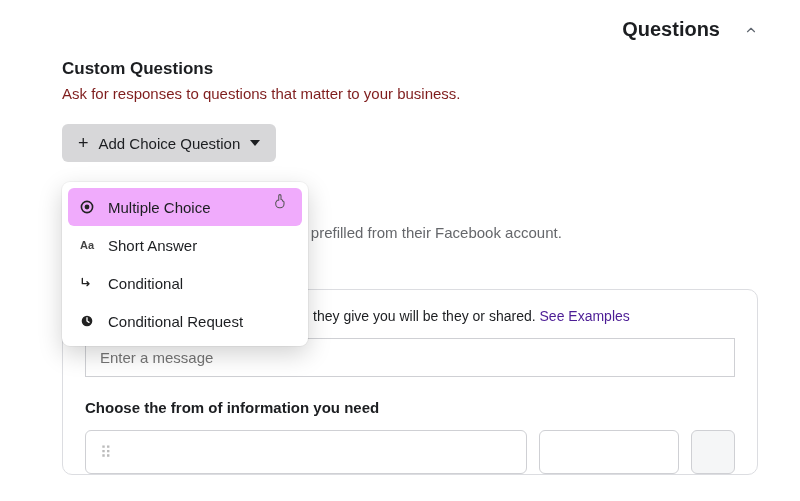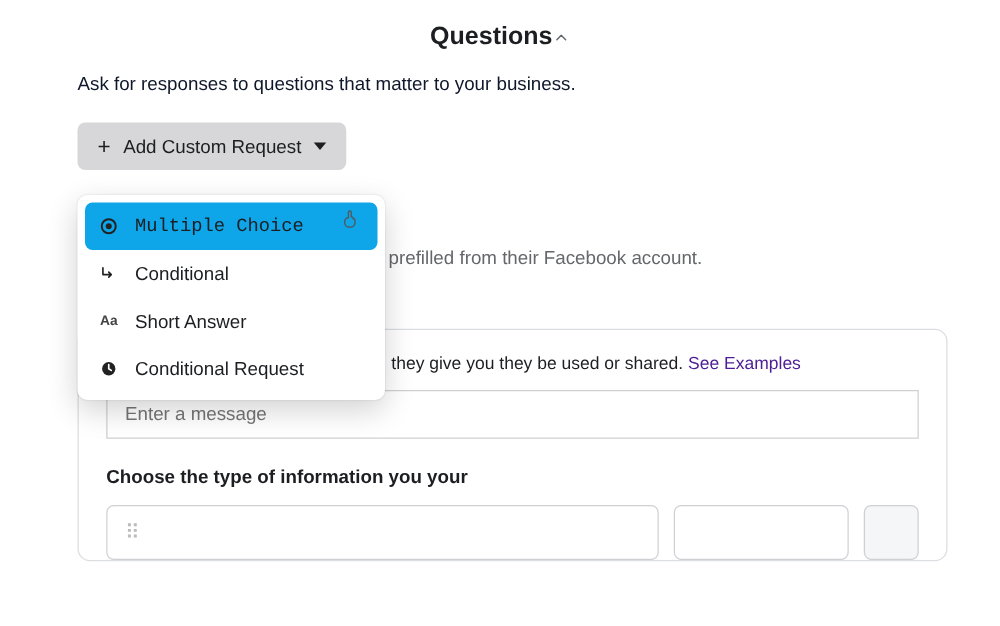--- a/index.html
+++ b/index.html
@@ -7,44 +7,45 @@
       font-family: -apple-system, BlinkMacSystemFont, "Segoe UI", Helvetica, Arial, sans-serif;
       background: #fff;
       color: #1c1e21;
       width: 800px;
       height: 501px;
       overflow: hidden;
       padding: 18px 42px 0 42px;
     }
     .section-header {
       display: flex;
-      justify-content: center;
+      justify-content: flex-end;
       align-items: center;
       margin-bottom: 18px;
+      gap: 24px;
     }
     .section-title {
       font-size: 20px;
       font-weight: 700;
     }
     .chevron-up {
       width: 14px;
       height: 14px;
       display: inline-block;
     }
     .sub-block {
       padding-left: 20px;
     }
     .sub-title {
       font-size: 17px;
       font-weight: 700;
       margin-bottom: 6px;
     }
     .sub-desc {
       font-size: 15px;
-      color: #0f172a;
+      color: #7f1d1d;
       margin-bottom: 22px;
     }
     .add-btn-wrap {
       position: relative;
       display: inline-block;
     }
     .add-btn {
       display: inline-flex;
       align-items: center;
       gap: 10px;
@@ -82,22 +83,21 @@
     .dropdown-item {
       display: flex;
       align-items: center;
       gap: 12px;
       padding: 10px 10px;
       border-radius: 6px;
       font-size: 15px;
       cursor: pointer;
     }
     .dropdown-item.hovered {
-      background: #0ea5e9;
-      font-family: Liberation Mono, monospace;
+      background: #f0abfc;
     }
     .dropdown-item .icon-slot {
       width: 18px;
       height: 18px;
       display: flex;
       align-items: center;
       justify-content: center;
       color: #444;
       font-size: 12px;
     }
@@ -201,78 +201,79 @@
 <div class="section-header">
   <div class="section-title">Questions</div>
   <span class="chevron-up">
     <svg viewBox="0 0 24 24" width="14" height="14">
         <path d="M6 15l6-6 6 6" stroke="#606770" stroke-width="2" fill="none" stroke-linecap="round" stroke-linejoin="round"></path>
       </svg>
   </span>
 </div>
 
 <div class="sub-block">
+  <div class="sub-title">Custom Questions</div>
   <div class="sub-desc">Ask for responses to questions that matter to your business.</div>
 
   <div class="add-btn-wrap">
     <button class="add-btn">
       <span class="plus">+</span>
-      <span>Add Custom Request</span>
+      <span>Add Choice Question</span>
       <span class="caret"></span>
     </button>
 
     <div class="dropdown">
       <div class="dropdown-item hovered">
         <span class="icon-slot">
           <svg viewBox="0 0 20 20" width="16" height="16">
               <circle cx="10" cy="10" r="7" stroke="#222" stroke-width="2" fill="none"></circle>
               <circle cx="10" cy="10" r="3" fill="#222"></circle>
             </svg>
         </span>
         <span>Multiple Choice</span>
         <span class="cursor-hand">
           <svg viewBox="0 0 24 24" width="18" height="18">
               <path d="M9 11V5a1.5 1.5 0 013 0v5h.5a1.5 1.5 0 011.5 1.5V12h.5a1.5 1.5 0 011.5 1.5V16a5 5 0 01-5 5h-1a5 5 0 01-5-5v-2l2-3h2z" fill="none" stroke="#555" stroke-width="1.4" stroke-linejoin="round"></path>
             </svg>
         </span>
       </div>
       <div class="dropdown-item">
+        <span class="icon-slot" style="font-weight:600;font-size:11px;">Aa</span>
+        <span>Short Answer</span>
+      </div>
+      <div class="dropdown-item">
         <span class="icon-slot">
           <svg viewBox="0 0 24 24" width="16" height="16">
               <path d="M5 5v8h10m0 0l-3-3m3 3l-3 3" stroke="#222" stroke-width="2" fill="none" stroke-linecap="round" stroke-linejoin="round"></path>
             </svg>
         </span>
         <span>Conditional</span>
-      </div>
-      <div class="dropdown-item">
-        <span class="icon-slot" style="font-weight:600;font-size:11px;">Aa</span>
-        <span>Short Answer</span>
       </div>
       <div class="dropdown-item">
         <span class="icon-slot">
           <svg viewBox="0 0 24 24" width="16" height="16">
               <circle cx="12" cy="12" r="8" fill="#222"></circle>
               <path d="M12 7v5l3 2" stroke="#fff" stroke-width="2" fill="none" stroke-linecap="round"></path>
             </svg>
         </span>
         <span>Conditional Request</span>
       </div>
     </div>
   </div>
 
   <div class="behind-text">be prefilled from their Facebook account.</div>
 </div>
 
 <div class="card">
   <div class="card-top-text">
-    <span style="visibility:hidden;">Let people know how the information</span><span>they give you they be used or shared.</span>
+    <span style="visibility:hidden;">Let people know how the information</span><span>they give you will be they or shared.</span>
     <span class="link">See Examples</span>
   </div>
   <input class="msg-input" type="text" placeholder="Enter a message" style="">
-  <div class="choose-label">Choose the type of information you your</div>
+  <div class="choose-label">Choose the from of information you need</div>
   <div class="bottom-row">
     <div class="info-field">
       <span class="drag-dots">⠿</span>
     </div>
     <div class="small-btn"></div>
     <div class="icon-btn"></div>
   </div>
 </div>
 
 </body></html>

